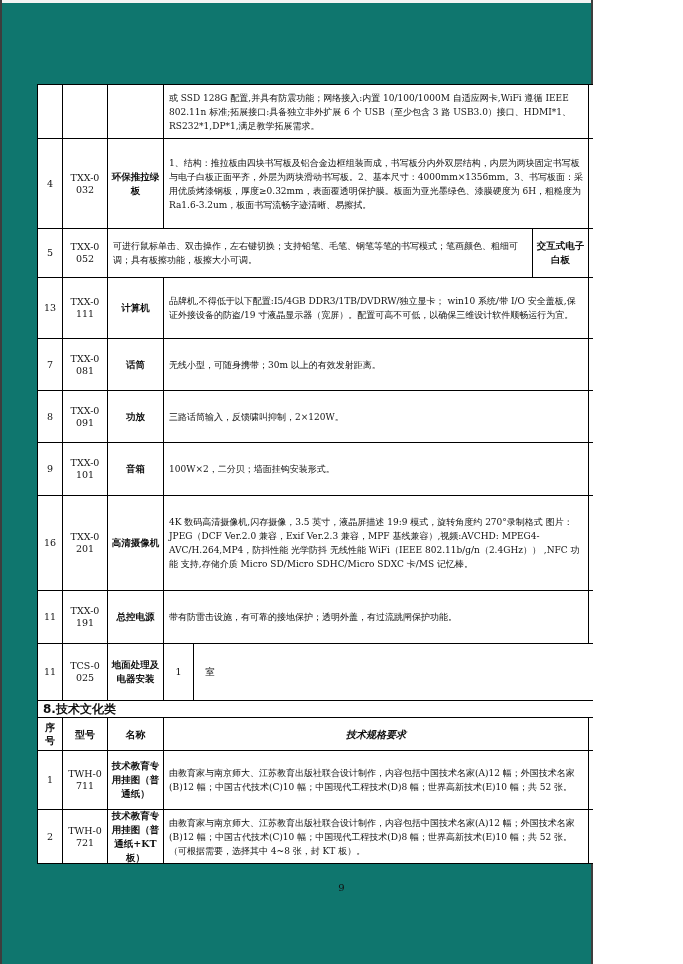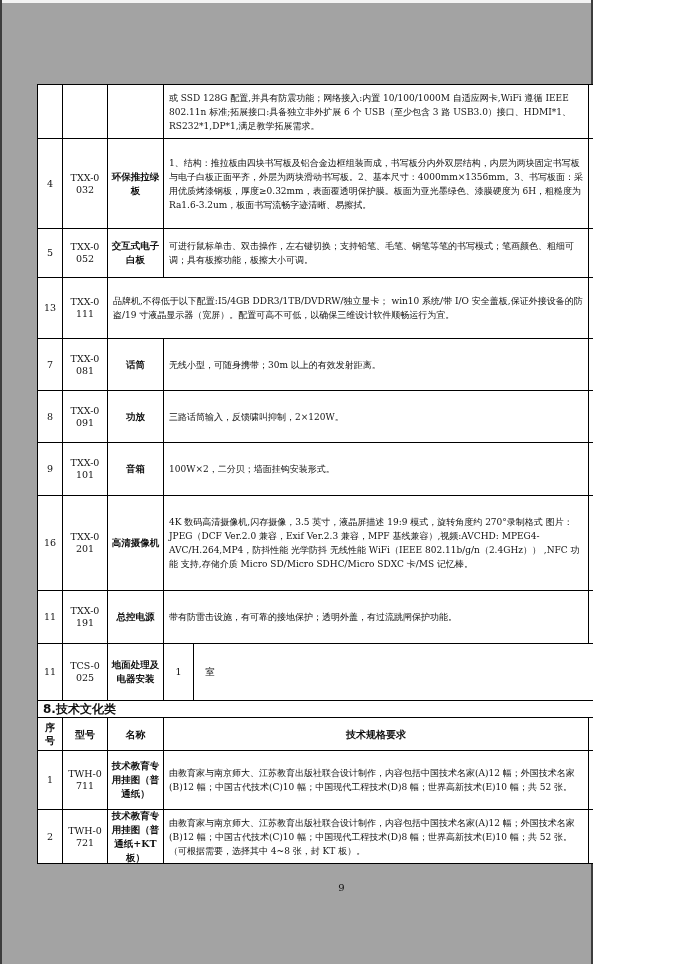--- a/index.html
+++ b/index.html
@@ -1,16 +1,16 @@
 <!DOCTYPE html>
 <html><head>
 <meta charset="utf-8">
 <style>
   html,body{margin:0;padding:0;background:#fff;}
-  .page{position:relative;width:593px;height:964px;background:#a3a3a3;overflow:hidden;
+  .page{position:relative;width:593px;height:964px;background:#0f766e;overflow:hidden;
         font-family:"DejaVu Serif","Liberation Serif",serif;color:#111;}
   .edge-top{position:absolute;left:0;top:0;width:683px;height:3px;background:#f3f3f3;}
   .edge-left{position:absolute;left:0;top:0;width:2px;height:964px;background:#3d3d3d;}
   .edge-right{position:absolute;right:0;top:0;width:2px;height:964px;background:#3d3d3d;}
 
   .spec-table{position:absolute;left:37px;top:84px;width:615px;border:1.5px solid #000;
               box-sizing:border-box;background:#fff;}
   .tr{display:flex;border-bottom:1px solid #000;box-sizing:border-box;}
   .tr:last-child{border-bottom:none;}
   .td{border-right:1px solid #000;box-sizing:border-box;display:flex;align-items:center;
@@ -63,30 +63,31 @@
       <div class="td c-name">环保推拉绿板</div>
       <div class="td c-spec">1、结构：推拉板由四块书写板及铝合金边框组装而成，书写板分内外双层结构，内层为两块固定书写板与电子白板正面平齐，外层为两块滑动书写板。2、基本尺寸：4000mm×1356mm。3、书写板面：采用优质烤漆钢板，厚度≥0.32mm，表面覆透明保护膜。板面为亚光墨绿色、漆膜硬度为 6H，粗糙度为 Ra1.6-3.2um，板面书写流畅字迹清晰、易擦拭。</div>
       <div class="td c-qty">1</div>
       <div class="td c-unit">套</div>
     </div>
 
     <div class="tr h49">
       <div class="td c-no">5</div>
       <div class="td c-model">TXX-0
 052</div>
+      <div class="td c-spec">可进行鼠标单击、双击操作，左右键切换；支持铅笔、毛笔、钢笔等笔的书写模式；笔画颜色、粗细可调；具有板擦功能，板擦大小可调。</div>
       <div class="td c-name">交互式电子白板</div>
-      <div class="td c-spec">可进行鼠标单击、双击操作，左右键切换；支持铅笔、毛笔、钢笔等笔的书写模式；笔画颜色、粗细可调；具有板擦功能，板擦大小可调。</div>
       <div class="td c-qty">1</div>
       <div class="td c-unit">套</div>
     </div>
 
     <div class="tr h61">
       <div class="td c-no">13</div>
       <div class="td c-model">TXX-0
 111</div>
+      <div class="td c-name">计算机</div>
       <div class="td c-spec">品牌机,不得低于以下配置:I5/4GB DDR3/1TB/DVDRW/独立显卡； win10 系统/带 I/O 安全盖板,保证外接设备的防盗/19 寸液晶显示器（宽屏）。配置可高不可低，以确保三维设计软件顺畅运行为宜。</div>
       <div class="td c-qty">1</div>
       <div class="td c-unit">台</div>
     </div>
 
     <div class="tr h52">
       <div class="td c-no">7</div>
       <div class="td c-model">TXX-0
 081</div>
       <div class="td c-name">话筒</div>
@@ -146,21 +147,21 @@
 
     <div class="tr section-row h17">
       <div class="section-title">8.技术文化类</div>
     </div>
 
     <div class="tr head h33">
       <div class="td c-no">序
 号</div>
       <div class="td c-model">型号</div>
       <div class="td c-name">名称</div>
-      <div class="td c-spec" style="justify-content:center;text-align:center;">技术规格要求</div>
+      <div class="td c-spec" style="justify-content:center;text-align:center;font-style:italic;">技术规格要求</div>
       <div class="td c-qty">数
 量</div>
       <div class="td c-unit">单
 位</div>
     </div>
 
     <div class="tr h59">
       <div class="td c-no">1</div>
       <div class="td c-model">TWH-0
 711</div>

